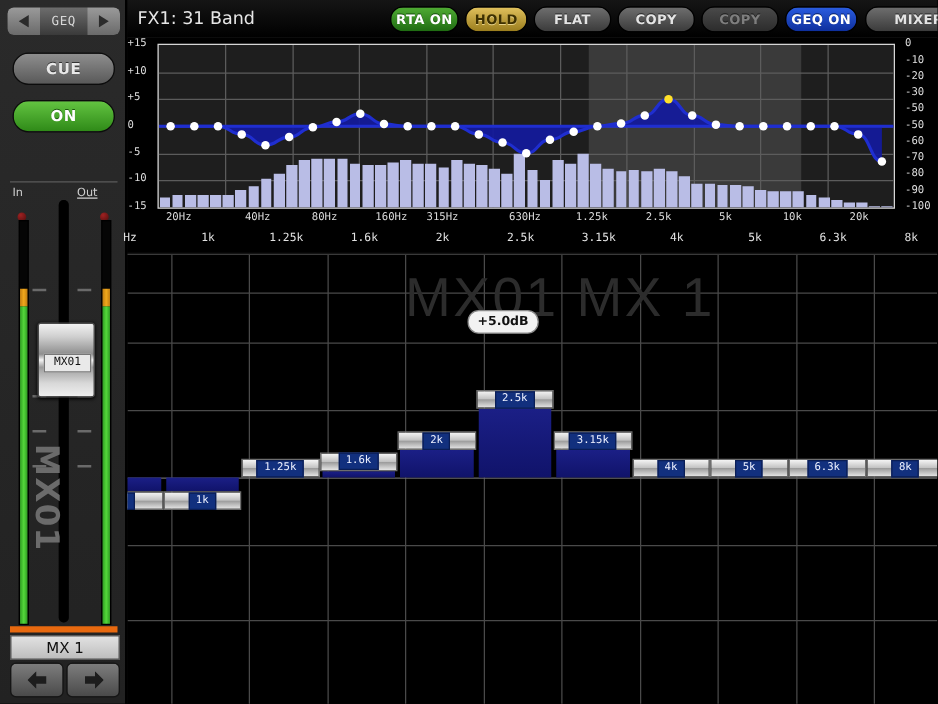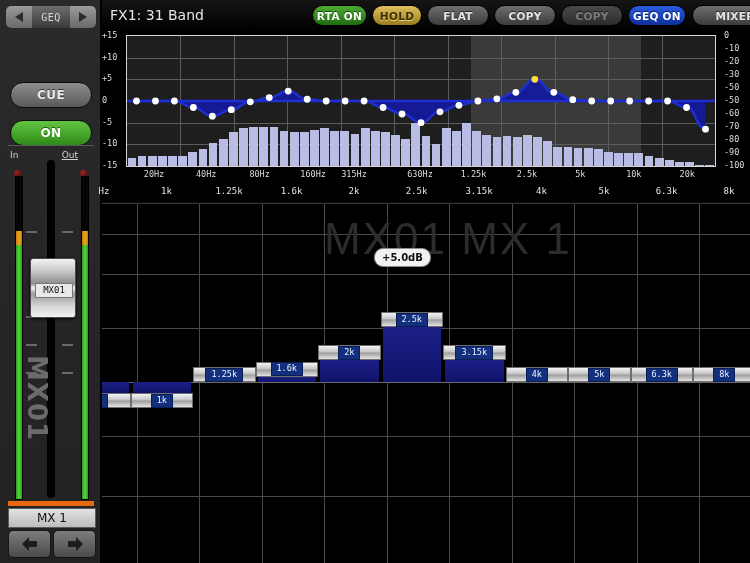--- a/index.html
+++ b/index.html
@@ -16,21 +16,21 @@
   .navbtn{width:26px;height:22px;display:flex;align-items:center;justify-content:center;
           background:linear-gradient(180deg,#9a9a9a,#6a6a6a);}
   .navbtn.l{border-radius:5px 0 0 5px;}
   .navbtn.r{border-radius:0 5px 5px 0;}
   .navbtn svg{display:block;}
   .navlabel{flex:1;text-align:center;color:#d8d8d8;font-size:10px;letter-spacing:.5px;
             font-family:"DejaVu Sans Mono",monospace;}
   .pillbtn{position:absolute;left:10px;width:82px;height:26px;border-radius:13px;
            display:flex;align-items:center;justify-content:center;font-size:12px;
            font-family:"DejaVu Sans",sans-serif;font-weight:bold;letter-spacing:.5px;
-           box-sizing:border-box;margin-top:40px;}
+           box-sizing:border-box;}
   .cue{top:42px;background:linear-gradient(180deg,#8e8e8e,#595959);
        border:1px solid #0c0c0c;color:#e8e8e8;text-shadow:0 -1px 0 #333;}
   .on{top:80px;background:linear-gradient(180deg,#63c441,#2f8a18);
       border:1px solid #0c0c0c;color:#fff;text-shadow:0 -1px 0 #1c5a0e;}
   .dbval{position:absolute;left:0;top:110px;width:102px;text-align:center;
          color:#f2f2f2;font-size:21px;font-family:"DejaVu Sans",sans-serif;}
   .hr{position:absolute;left:8px;top:145px;width:86px;height:1px;background:#5a5a5a;}
   .iolab{position:absolute;top:150px;font-size:9px;color:#cfcfcf;
          font-family:"DejaVu Sans",sans-serif;}
   .iolab.in{left:10px;}
@@ -335,21 +335,21 @@
         <div class="ytickR" style="top: 39px;">-30</div>
         <div class="ytickR" style="top: 52px;">-50</div>
         <div class="ytickR" style="top: 65px;">-50</div>
         <div class="ytickR" style="top: 78px;">-60</div>
         <div class="ytickR" style="top: 91px;">-70</div>
         <div class="ytickR" style="top: 104px;">-80</div>
         <div class="ytickR" style="top: 117px;">-90</div>
         <div class="ytickR" style="top: 130px;">-100</div>
       </div>
     <div class="xaxis" style="top:139px;" id="xticks">
-        <div class="xtick" style="left: 52px;">20Hz</div>
+        <div class="xtick" style="left: 41px;">20Hz</div>
         <div class="xtick" style="left: 104.182px;">40Hz</div>
         <div class="xtick" style="left: 157.636px;">80Hz</div>
         <div class="xtick" style="left: 211.091px;">160Hz</div>
         <div class="xtick" style="left: 252px;">315Hz</div>
         <div class="xtick" style="left: 318px;">630Hz</div>
         <div class="xtick" style="left: 371.455px;">1.25k</div>
         <div class="xtick" style="left: 424.909px;">2.5k</div>
         <div class="xtick" style="left: 478.364px;">5k</div>
         <div class="xtick" style="left: 531.818px;">10k</div>
         <div class="xtick" style="left: 585.273px;">20k</div>

